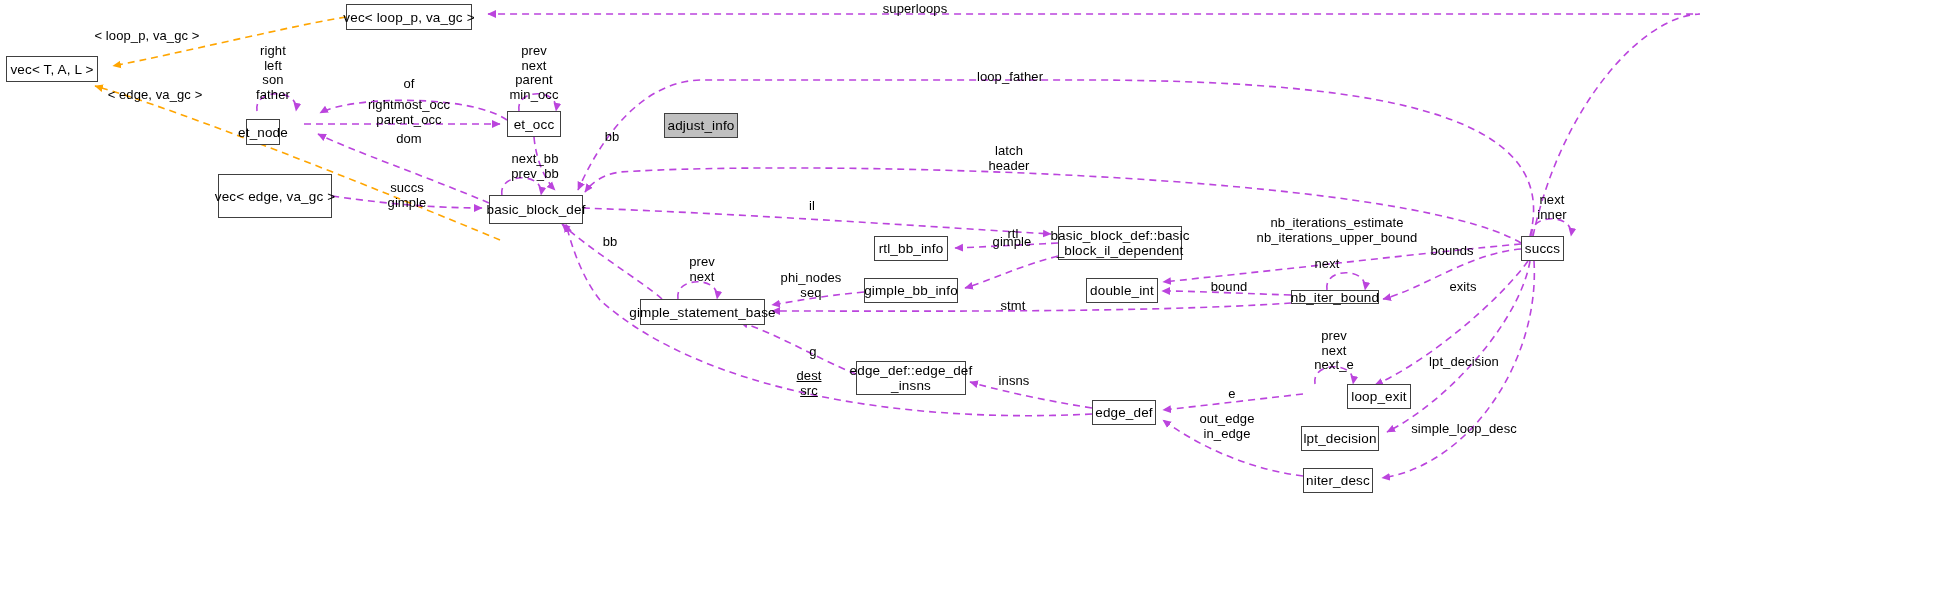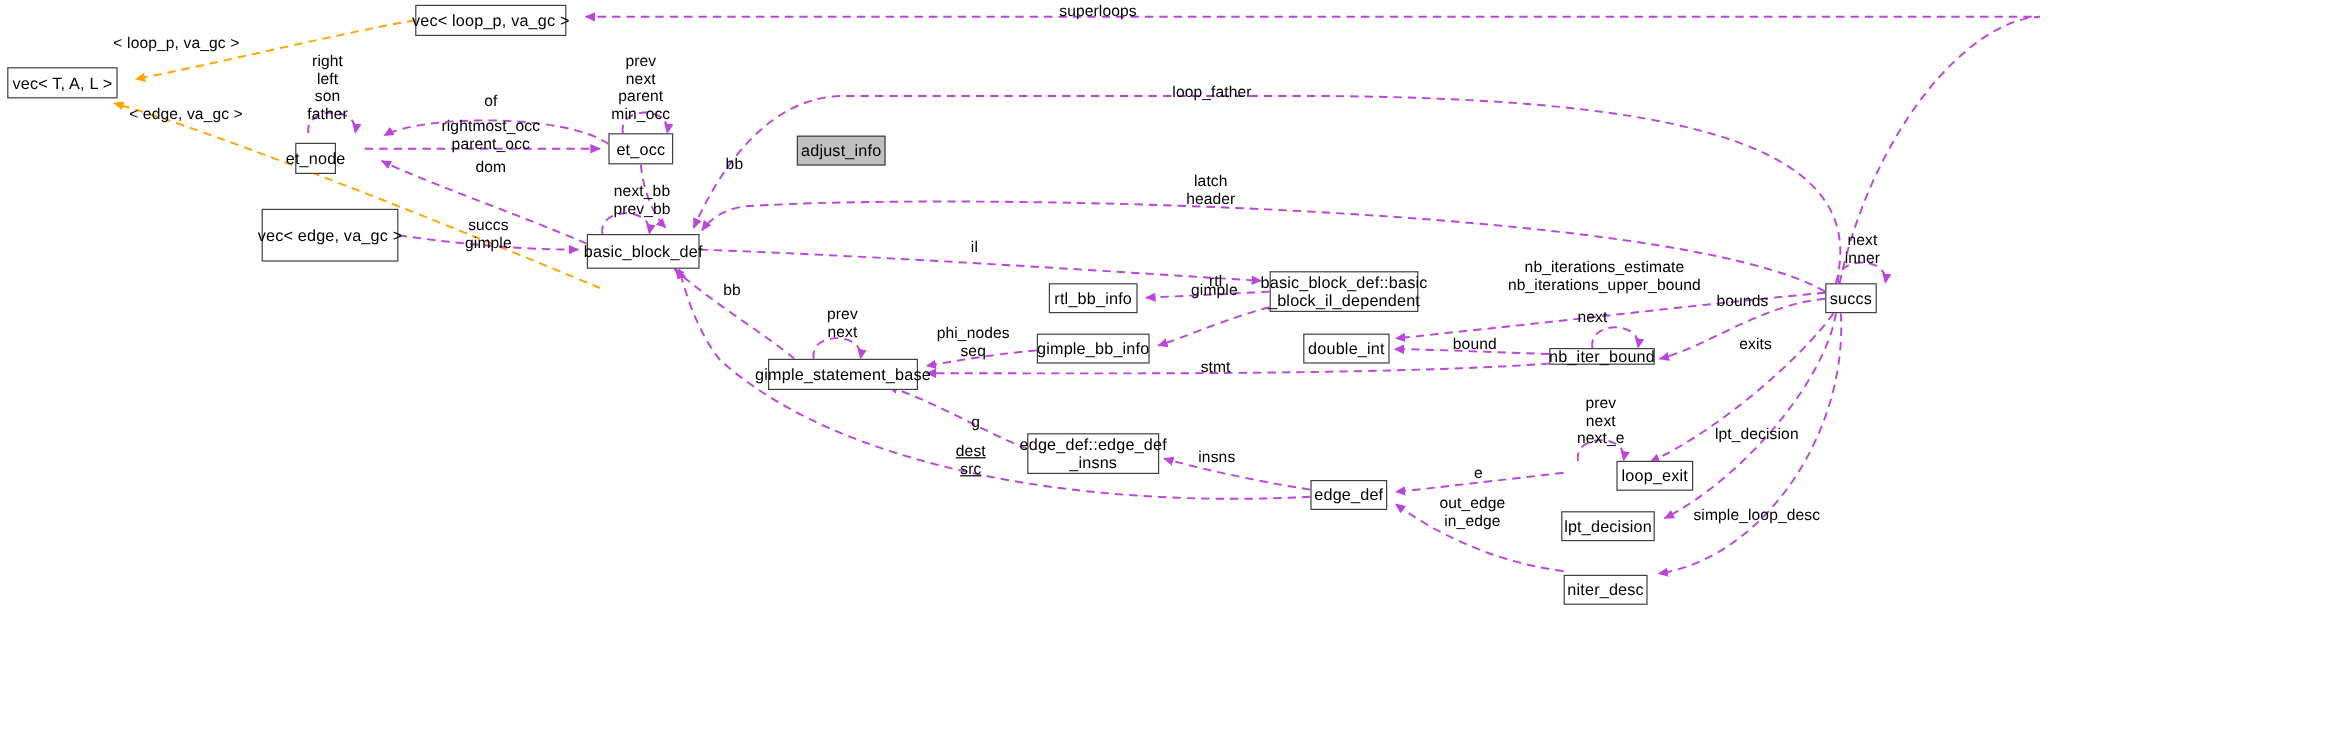--- a/index.html
+++ b/index.html
@@ -158,21 +158,21 @@
 _block_il_dependent</div>
   <div class="node thick" style="left: 640px; top: 299px; width: 125px; height: 26px;">gimple_statement_base</div>
   <div class="node thick" style="left: 856px; top: 361px; width: 110px; height: 34px;">edge_def::edge_def
 _insns</div>
   <div class="node thick" style="left: 1092px; top: 400px; width: 64px; height: 25px;">edge_def</div>
   <div class="node thick" style="left: 1086px; top: 278px; width: 72px; height: 25px;">double_int</div>
   <div class="node thick" style="left: 1291px; top: 290px; width: 88px; height: 14px;">nb_iter_bound</div>
   <div class="node thick" style="left: 1521px; top: 236px; width: 43px; height: 25px;">succs</div>
   <div class="node thick" style="left: 1303px; top: 384px; width: 64px; height: 25px; margin-left: 44px;">loop_exit</div>
   <div class="node thick" style="left: 1301px; top: 426px; width: 78px; height: 25px;">lpt_decision</div>
-  <div class="node thick" style="left: 1303px; top: 468px; width: 70px; height: 25px; margin-top: 11px;">niter_desc</div>
+  <div class="node thick" style="left: 1303px; top: 468px; width: 70px; height: 25px;">niter_desc</div>
 
 <div class="elabel" style="left: 915px; top: 2px;">superloops</div>
     <div class="elabel" style="left: 147px; top: 29px;">&lt; loop_p, va_gc &gt;</div>
     <div class="elabel" style="left: 155px; top: 88px;">&lt; edge, va_gc &gt;</div>
     <div class="elabel" style="left: 273px; top: 44px;">right
 left
 son
 father</div>
     <div class="elabel" style="left: 534px; top: 44px;">prev
 next

